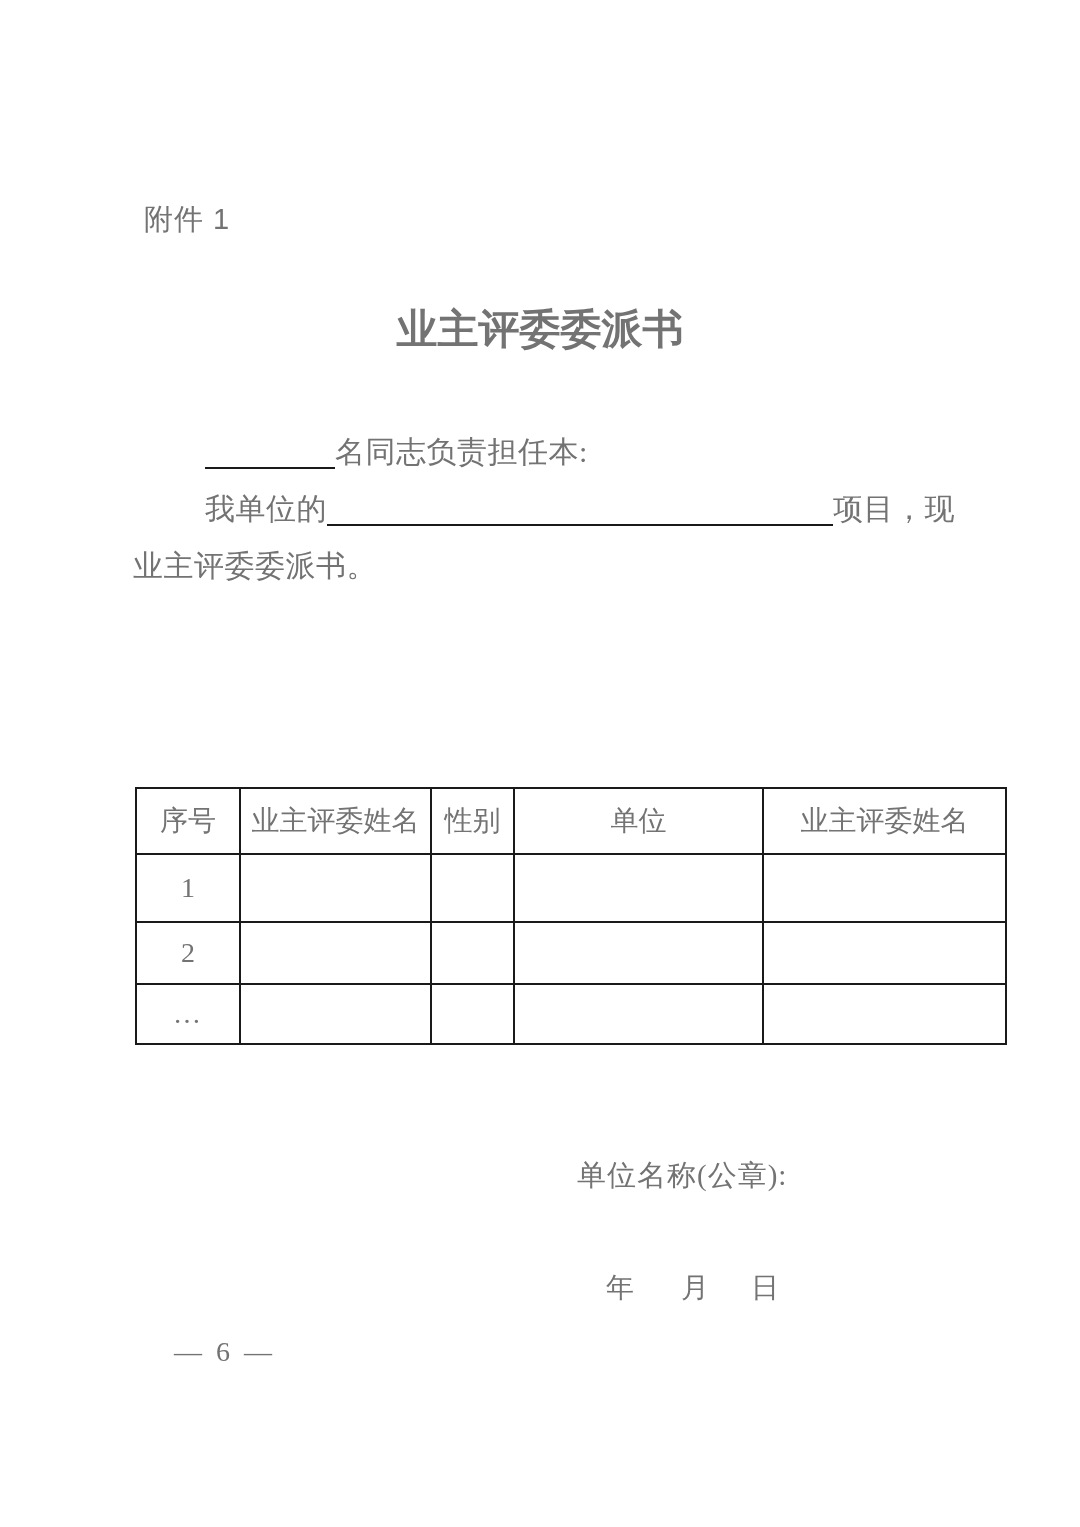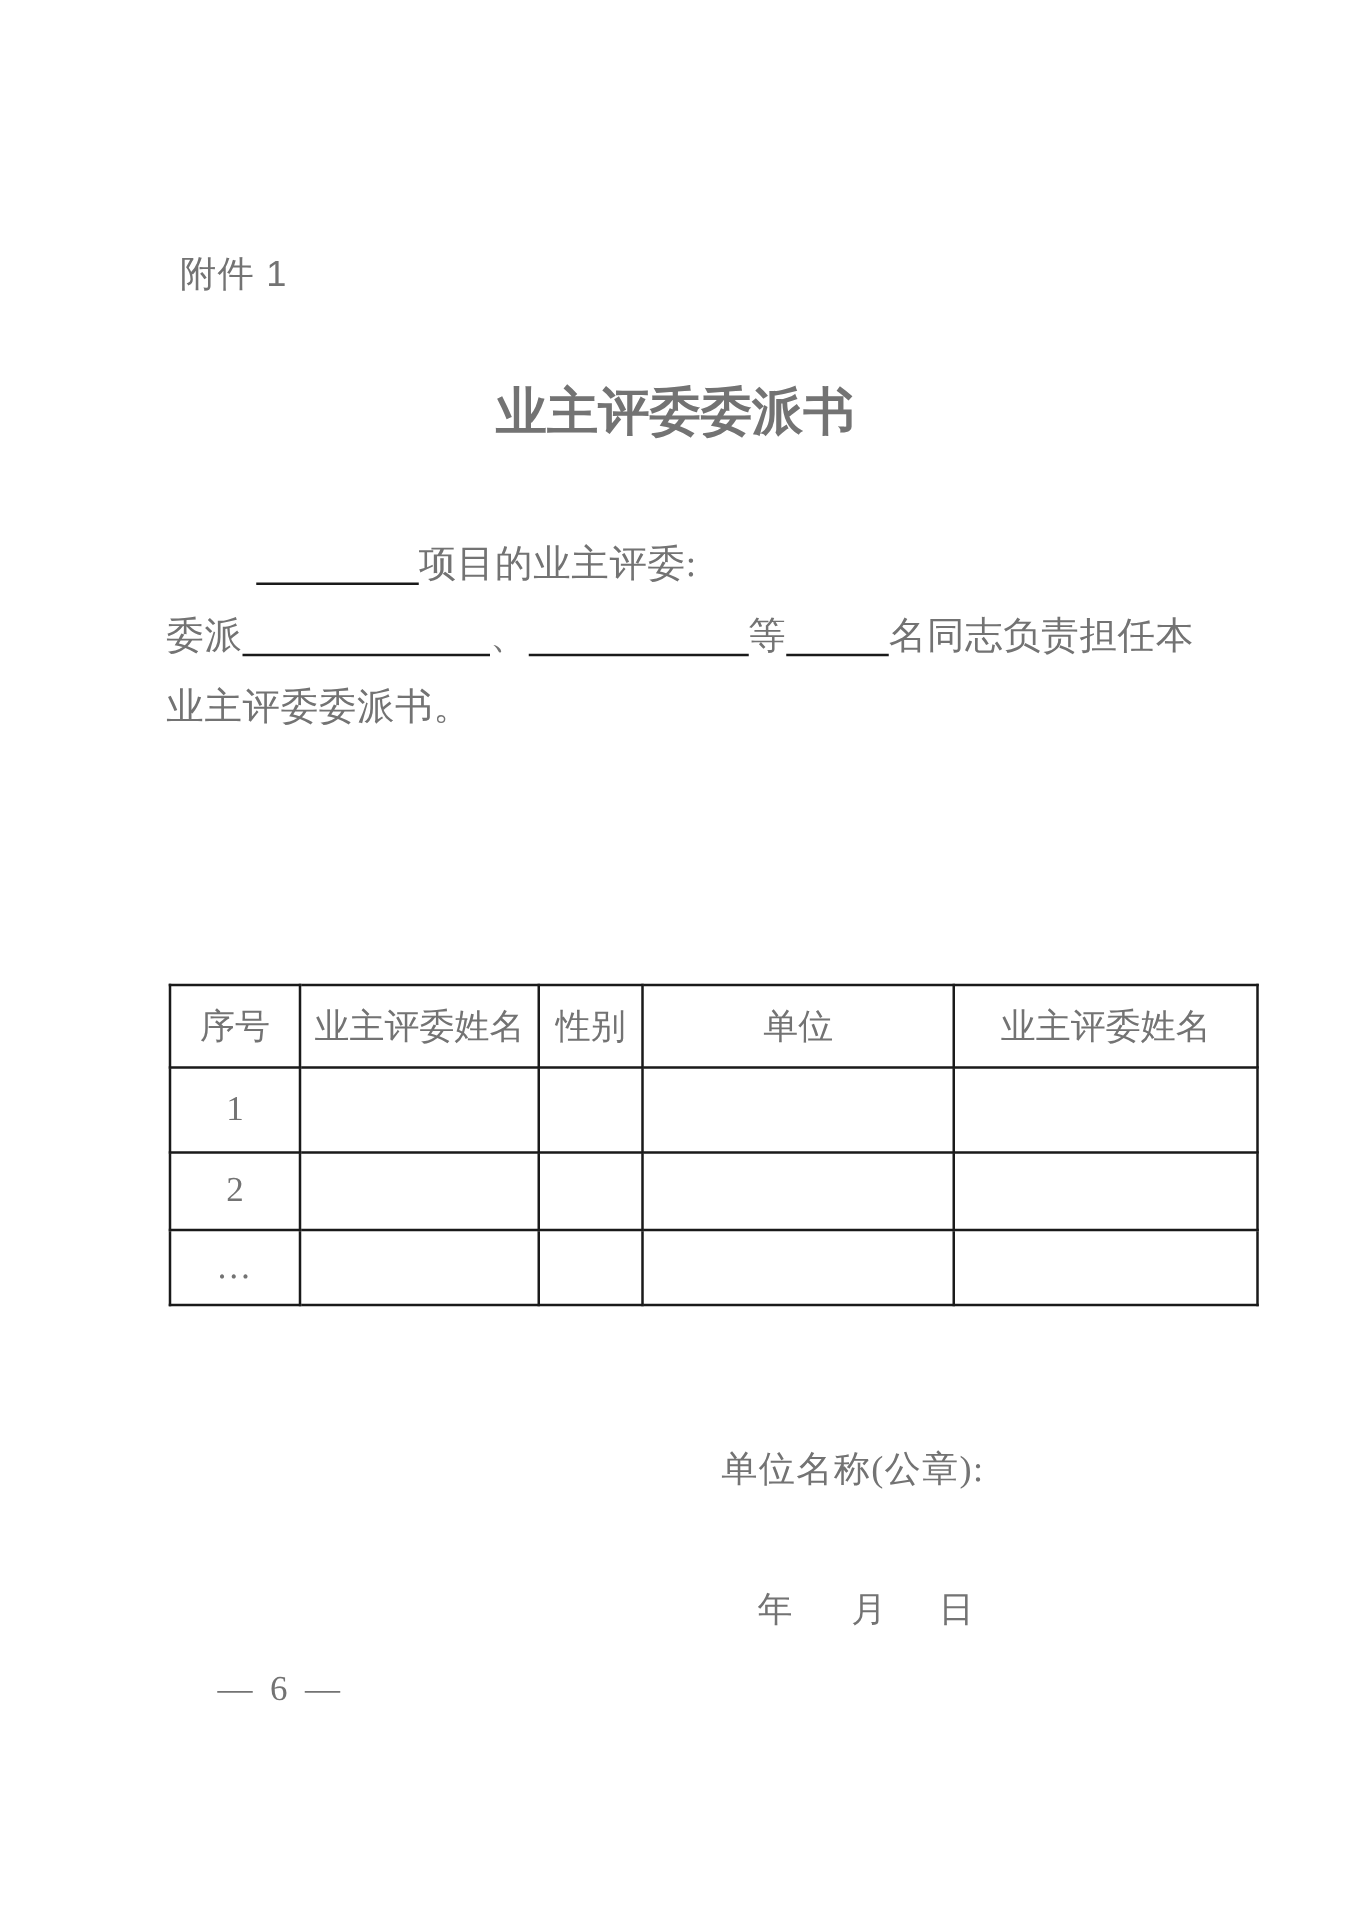--- a/index.html
+++ b/index.html
@@ -98,24 +98,24 @@
 <body>
 
 <div class="page">
 
   <div class="attachment">附件 1</div>
 
   <h1 class="title">业主评委委派书</h1>
 
   <div class="bodytext">
 
-    <div class="line indent"><span class="blank w130"></span><span>项目的业主评委:</span></div>
+    <div class="line indent"><span class="blank w130"></span><span>名同志负责担任本:</span></div>
 
+    <div class="line indent"><span>我单位的</span><span class="blank w508"></span><span>项目，现</span></div>
 
-    <div class="line"><span>委派</span><span class="blank w200"></span><span>、</span><span class="blank w178"></span><span>等</span><span class="blank w82"></span><span>名同志负责担任本</span></div>
 
     <div class="line"><span>业主评委委派书。</span></div>
   </div>
 
 
   <table class="roster">
     <colgroup>
       <col class="c1">
         <col class="c2">
         <col class="c3">

